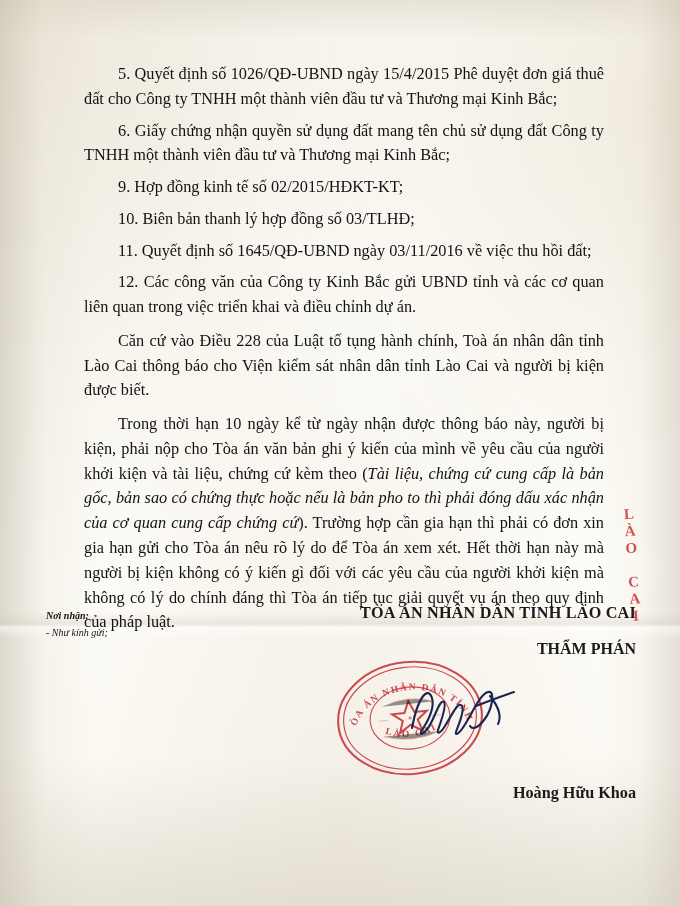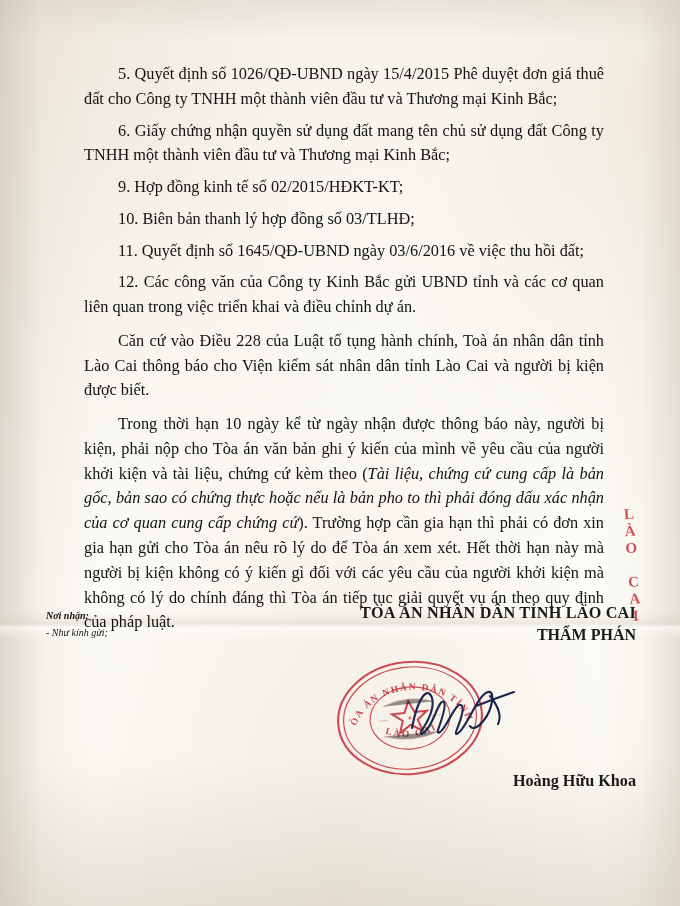--- a/index.html
+++ b/index.html
@@ -111,28 +111,28 @@
     text-align: right;
   }
   .signblock .court {
     font-weight: bold;
     font-size: 16.2px;
     letter-spacing: 0.2px;
   }
   .signblock .role {
     font-weight: bold;
     font-size: 16px;
-    margin-top: 3px;
+    margin-top: 17px;
   }
   .signblock .name {
     font-weight: bold;
     font-size: 16.2px;
     position: absolute;
     left: 0;
-    top: 168px;
+    top: 180px;
     width: 320px;
   }
 
   
   .seal {
     position: absolute;
     left: 322px;
     top: 656px;
     width: 176px;
     height: 124px;
@@ -181,21 +181,21 @@
   <div class="shade shade-left"></div>
   <div class="shade shade-right"></div>
   <div class="shade shade-bottom"></div>
   <div class="crease"></div>
 
   <div class="content">
     <p class="para">5. Quyết định số 1026/QĐ-UBND ngày 15/4/2015 Phê duyệt đơn giá thuê đất cho Công ty TNHH một thành viên đầu tư và Thương mại Kinh Bắc;</p>
     <p class="para">6. Giấy chứng nhận quyền sử dụng đất mang tên chủ sử dụng đất Công ty TNHH một thành viên đầu tư và Thương mại Kinh Bắc;</p>
     <p class="para">9. Hợp đồng kinh tế số 02/2015/HĐKT-KT;</p>
     <p class="para">10. Biên bản thanh lý hợp đồng số 03/TLHĐ;</p>
-    <p class="para">11. Quyết định số 1645/QĐ-UBND ngày 03/6/2016 về việc thu hồi đất;</p>
+    <p class="para">11. Quyết định số 1645/QĐ-UBND ngày 03/11/2016 về việc thu hồi đất;</p>
     <p class="para tight">12. Các công văn của Công ty Kinh Bắc gửi UBND tỉnh và các cơ quan liên quan trong việc triển khai và điều chỉnh dự án.</p>
 
     <p class="para tight">Căn cứ vào Điều 228 của Luật tố tụng hành chính, Toà án nhân dân tỉnh Lào Cai thông báo cho Viện kiểm sát nhân dân tỉnh Lào Cai và người bị kiện được biết.</p>
 
     <p class="para"><span>Trong thời hạn 10 ngày kể từ ngày nhận được thông báo này, người bị kiện, phải nộp cho Tòa án văn bản ghi ý kiến của mình về yêu cầu của người khởi kiện và tài liệu, chứng cứ kèm theo (</span><span class="italic">Tài liệu, chứng cứ cung cấp là bản gốc, bản sao có chứng thực hoặc nếu là bản pho to thì phải đóng dấu xác nhận của cơ quan cung cấp chứng cứ</span><span>). Trường hợp cần gia hạn thì phải có đơn xin gia hạn gửi cho Tòa án nêu rõ lý do để Tòa án xem xét. Hết thời hạn này mà người bị kiện không có ý kiến gì đối với các yêu cầu của người khởi kiện mà không có lý do chính đáng thì Tòa án tiếp tục giải quyết vụ án theo quy định của pháp luật.</span></p>
   </div>
 
   <div class="footer">
 
     <div class="recipients">

